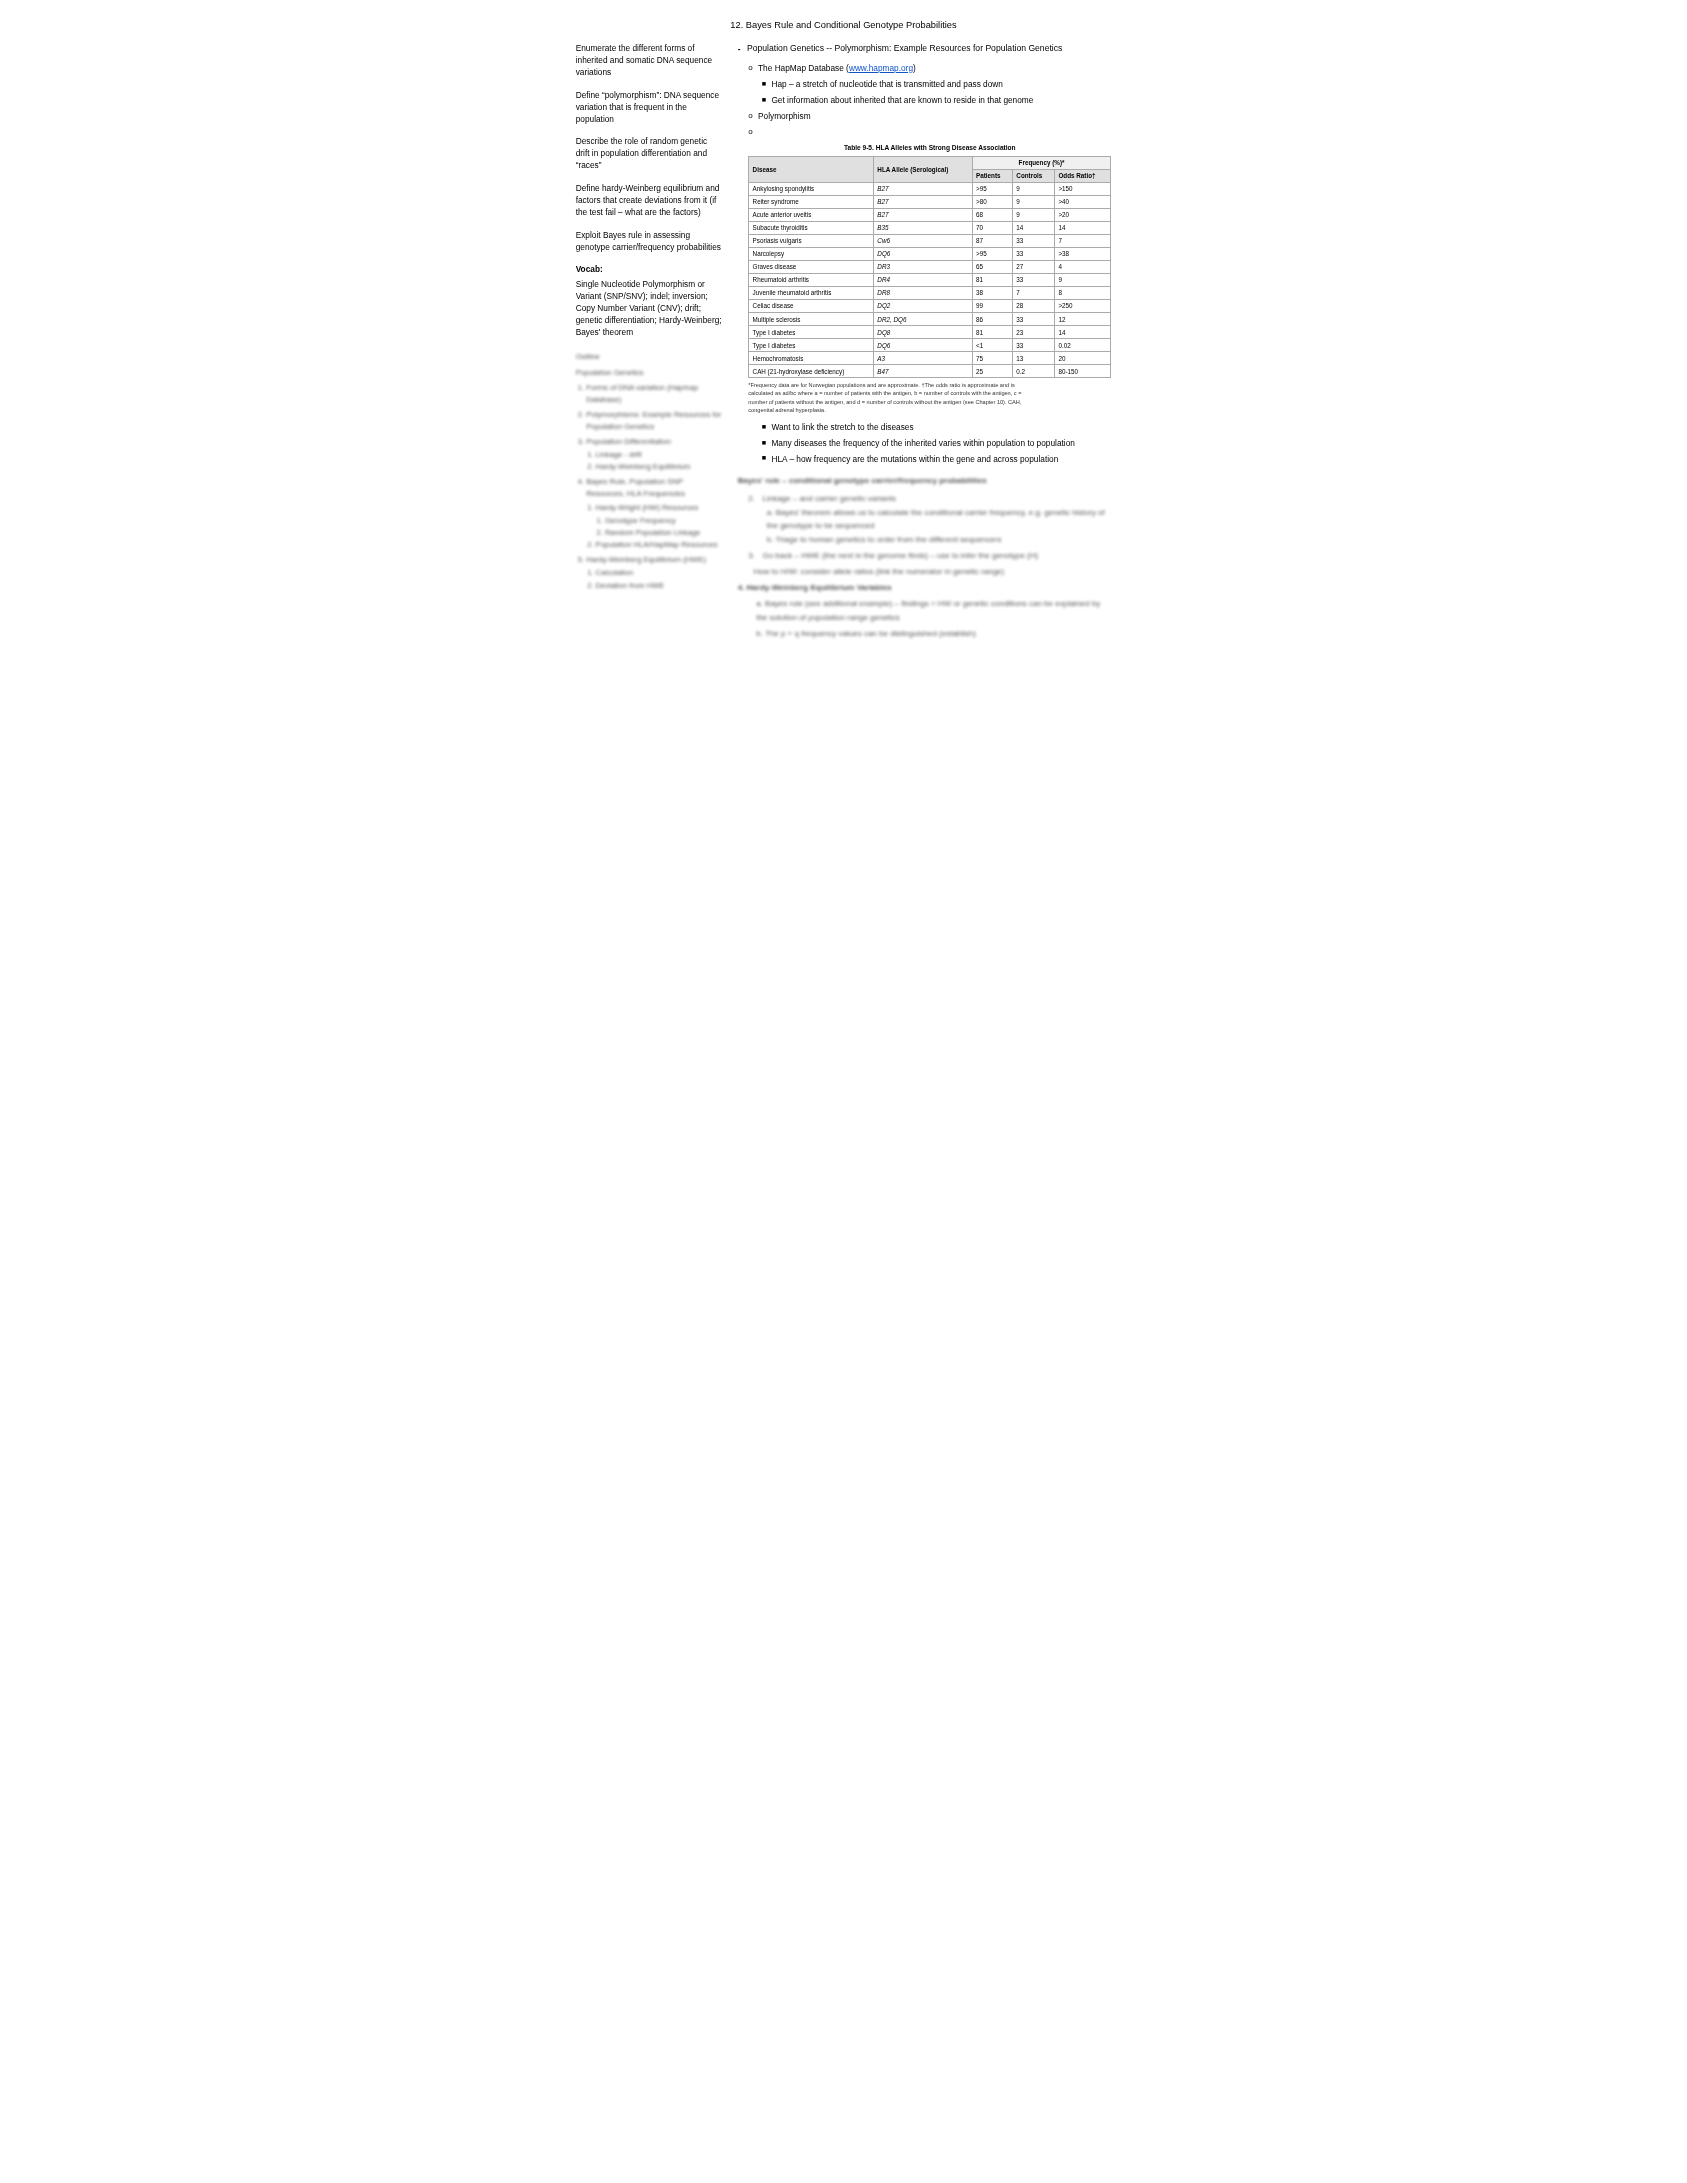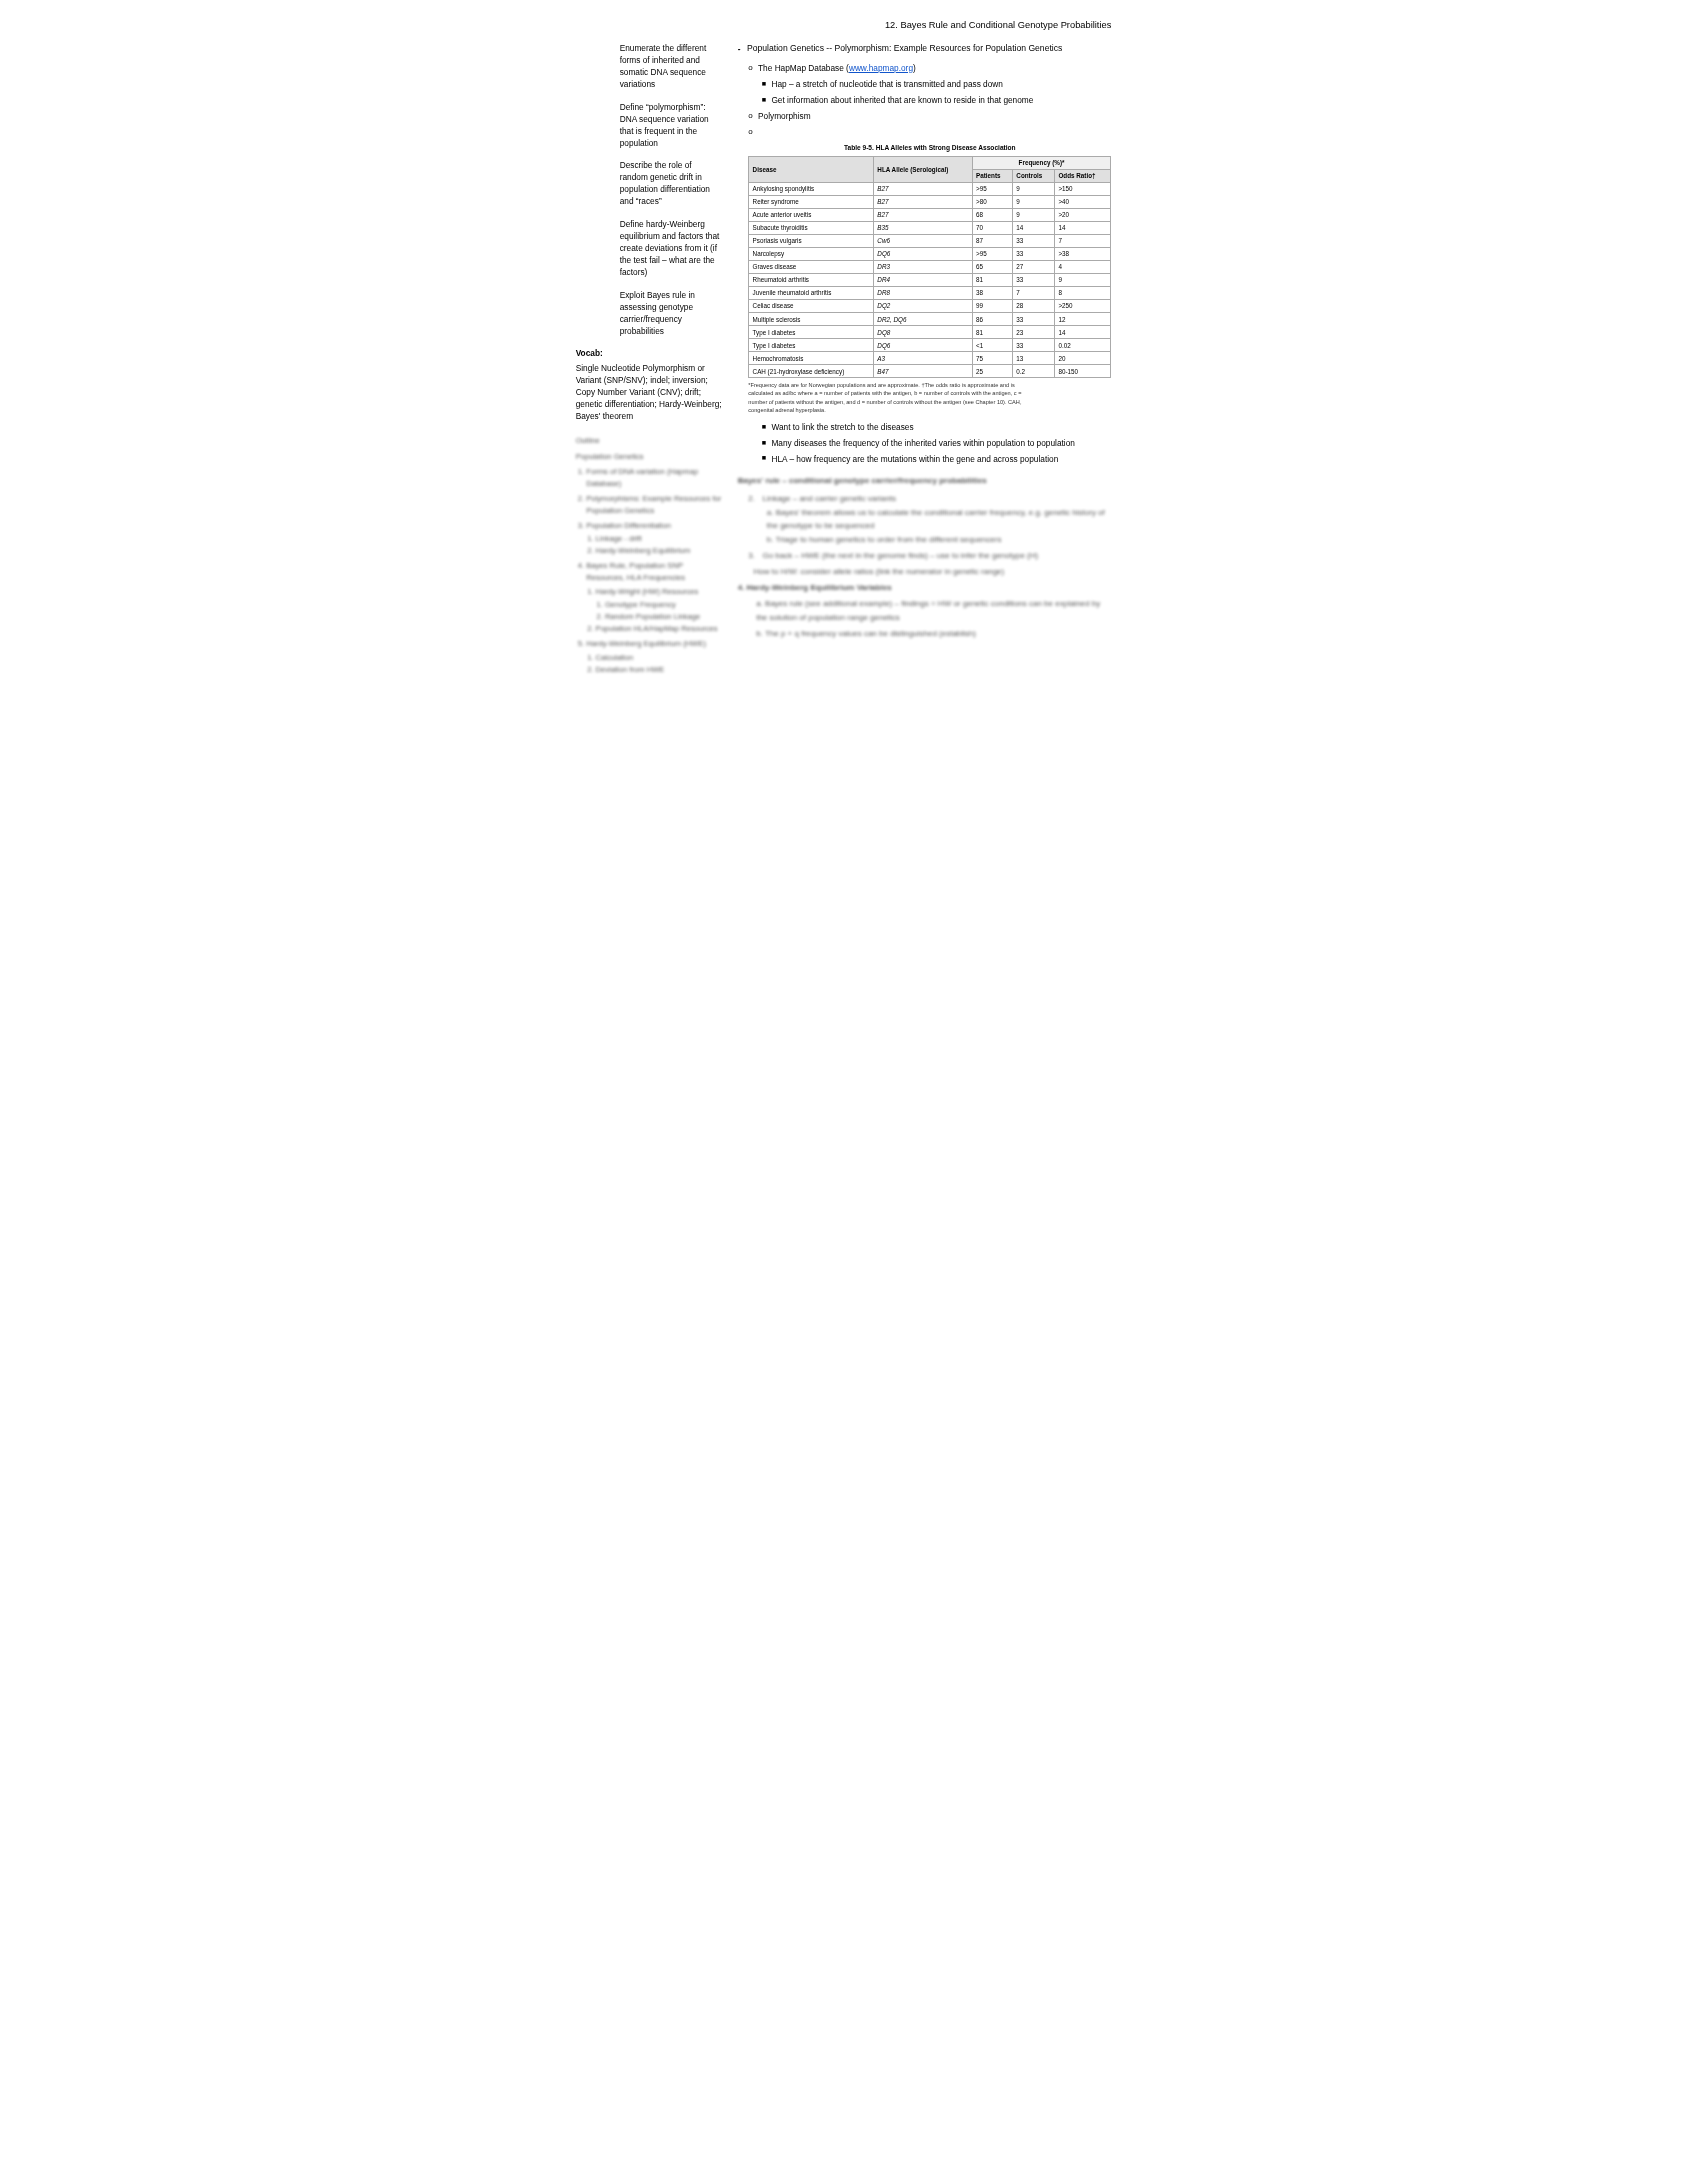--- a/index.html
+++ b/index.html
@@ -6,21 +6,21 @@
     body {
       background: #fff;
       font-family: Arial, sans-serif;
       font-size: 8.6px;
       color: #000;
       width: 562px;
       margin: 0 auto;
       padding: 20px 13.2px;
     }
     .page-title {
-      text-align: right;
+      text-align: center;
       font-size: 9.3px;
       margin-bottom: 12px;
       font-weight: normal;
     }
     .main-layout {
       display: flex;
       gap: 16px;
     }
     .left-column {
       width: 146px;
@@ -28,21 +28,20 @@
       font-size: 8.3px;
       line-height: 1.45;
     }
     .right-column {
       flex: 1;
       font-size: 8.3px;
       line-height: 1.5;
     }
     .left-item {
       margin-bottom: 10.6px;
-      margin-left: 44px;
     }
     .vocab-section {
     }
     .vocab-title {
       font-weight: bold;
       margin-bottom: 2.6px;
     }
     .main-bullet {
       display: flex;
       gap: 6.6px;

